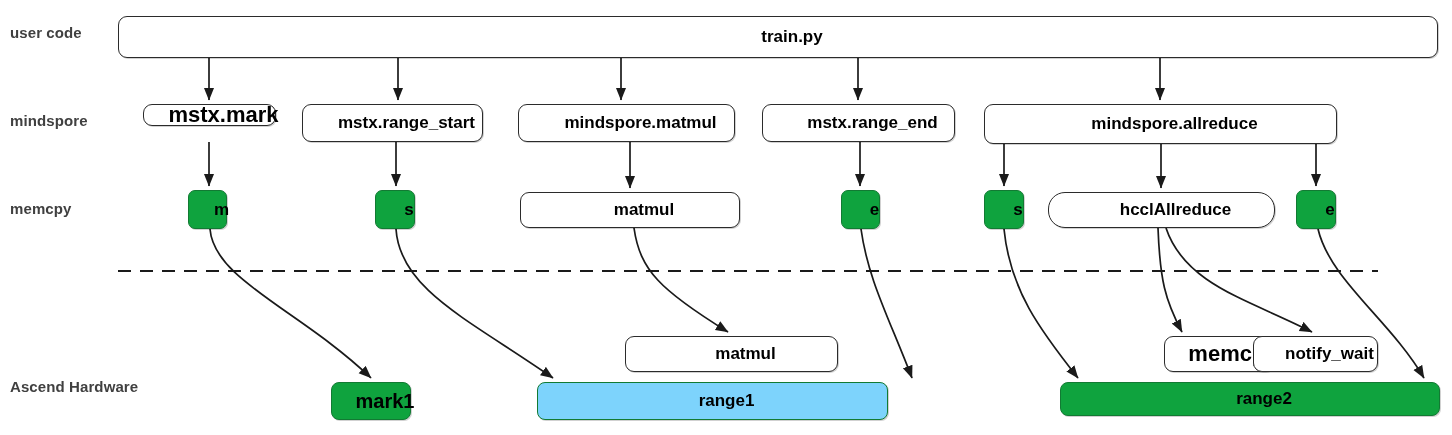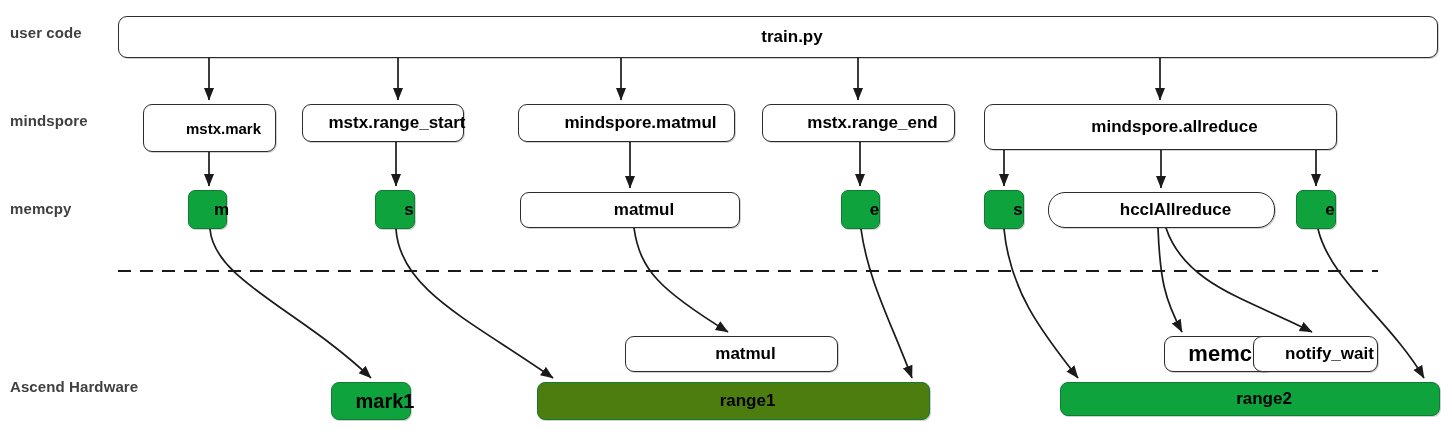--- a/index.html
+++ b/index.html
@@ -112,33 +112,33 @@
   </svg>
 
   <div id="row-labels">
       <div class="row-label" style="left: 10px; top: 24px;">user code</div>
       <div class="row-label" style="left: 10px; top: 112px;">mindspore</div>
       <div class="row-label" style="left: 10px; top: 200px;">memcpy</div>
       <div class="row-label" style="left: 10px; top: 342px; margin-top: 36px;">Ascend Hardware</div>
     </div>
   <div id="nodes-layer">
       <div class="node white" style="left: 118px; top: 16px; width: 1320px; height: 42px; font-size: 17px;">train.py</div>
-      <div class="node white" style="left: 143px; top: 104px; width: 133px; height: 48px; font-size: 15px;">mstx.mark</div>
-      <div class="node white" style="left: 302px; top: 104px; width: 162px; height: 38px; font-size: 17px;">mstx.range_start</div>
+      <div class="node white" style="left: 143px; top: 104px; width: 133px; height: 22px; font-size: 22px;">mstx.mark</div>
+      <div class="node white" style="left: 302px; top: 104px; width: 181px; height: 38px; font-size: 17px;">mstx.range_start</div>
       <div class="node white" style="left: 518px; top: 104px; width: 217px; height: 38px; font-size: 17px;">mindspore.matmul</div>
       <div class="node white" style="left: 762px; top: 104px; width: 193px; height: 38px; font-size: 17px;">mstx.range_end</div>
-      <div class="node white" style="left: 984px; top: 104px; width: 353px; height: 46px; font-size: 17px;">mindspore.allreduce</div>
+      <div class="node white" style="left: 984px; top: 104px; width: 353px; height: 40px; font-size: 17px;">mindspore.allreduce</div>
       <div class="node green tiny" style="left: 188px; top: 190px; width: 39px; height: 39px; font-size: 17px; background: rgb(15, 163, 62); border-color: rgb(18, 122, 51);">m</div>
       <div class="node green tiny" style="left: 375px; top: 190px; width: 40px; height: 39px; font-size: 17px; background: rgb(15, 163, 62); border-color: rgb(18, 122, 51);">s</div>
       <div class="node white" style="left: 520px; top: 192px; width: 220px; height: 36px; font-size: 17px;">matmul</div>
       <div class="node green tiny" style="left: 841px; top: 190px; width: 39px; height: 39px; font-size: 17px; background: rgb(15, 163, 62); border-color: rgb(18, 122, 51);">e</div>
       <div class="node green tiny" style="left: 984px; top: 190px; width: 40px; height: 39px; font-size: 17px; background: rgb(15, 163, 62); border-color: rgb(18, 122, 51);">s</div>
       <div class="node white" style="left: 1048px; top: 192px; width: 227px; height: 36px; font-size: 17px; border-radius: 17px;">hcclAllreduce</div>
       <div class="node green tiny" style="left: 1296px; top: 190px; width: 40px; height: 39px; font-size: 17px; background: rgb(15, 163, 62); border-color: rgb(18, 122, 51);">e</div>
       <div class="node white" style="left: 625px; top: 336px; width: 213px; height: 36px; font-size: 17px;">matmul</div>
       <div class="node white" style="left: 1128px; top: 336px; width: 110px; height: 36px; font-size: 22px; margin-left: 36px;">memcpy</div>
       <div class="node white" style="left: 1253px; top: 336px; width: 125px; height: 36px; font-size: 17px;">notify_wait</div>
       <div class="node green" style="left: 331px; top: 382px; width: 80px; height: 38px; font-size: 20px; background: rgb(15, 163, 62); border-color: rgb(18, 122, 51);">mark1</div>
-      <div class="node green" style="left: 537px; top: 382px; width: 393px; height: 38px; font-size: 17px; background: #4d7c0f; border-color: rgb(18, 122, 51);">range1</div>
+      <div class="node green" style="left: 537px; top: 382px; width: 351px; height: 38px; font-size: 17px; background: #7dd3fc; border-color: rgb(18, 122, 51);">range1</div>
       <div class="node green" style="left: 1060px; top: 382px; width: 380px; height: 34px; font-size: 17px; background: rgb(15, 163, 62); border-color: rgb(18, 122, 51);">range2</div>
     </div>
 
 </div>
 
 </body></html>

